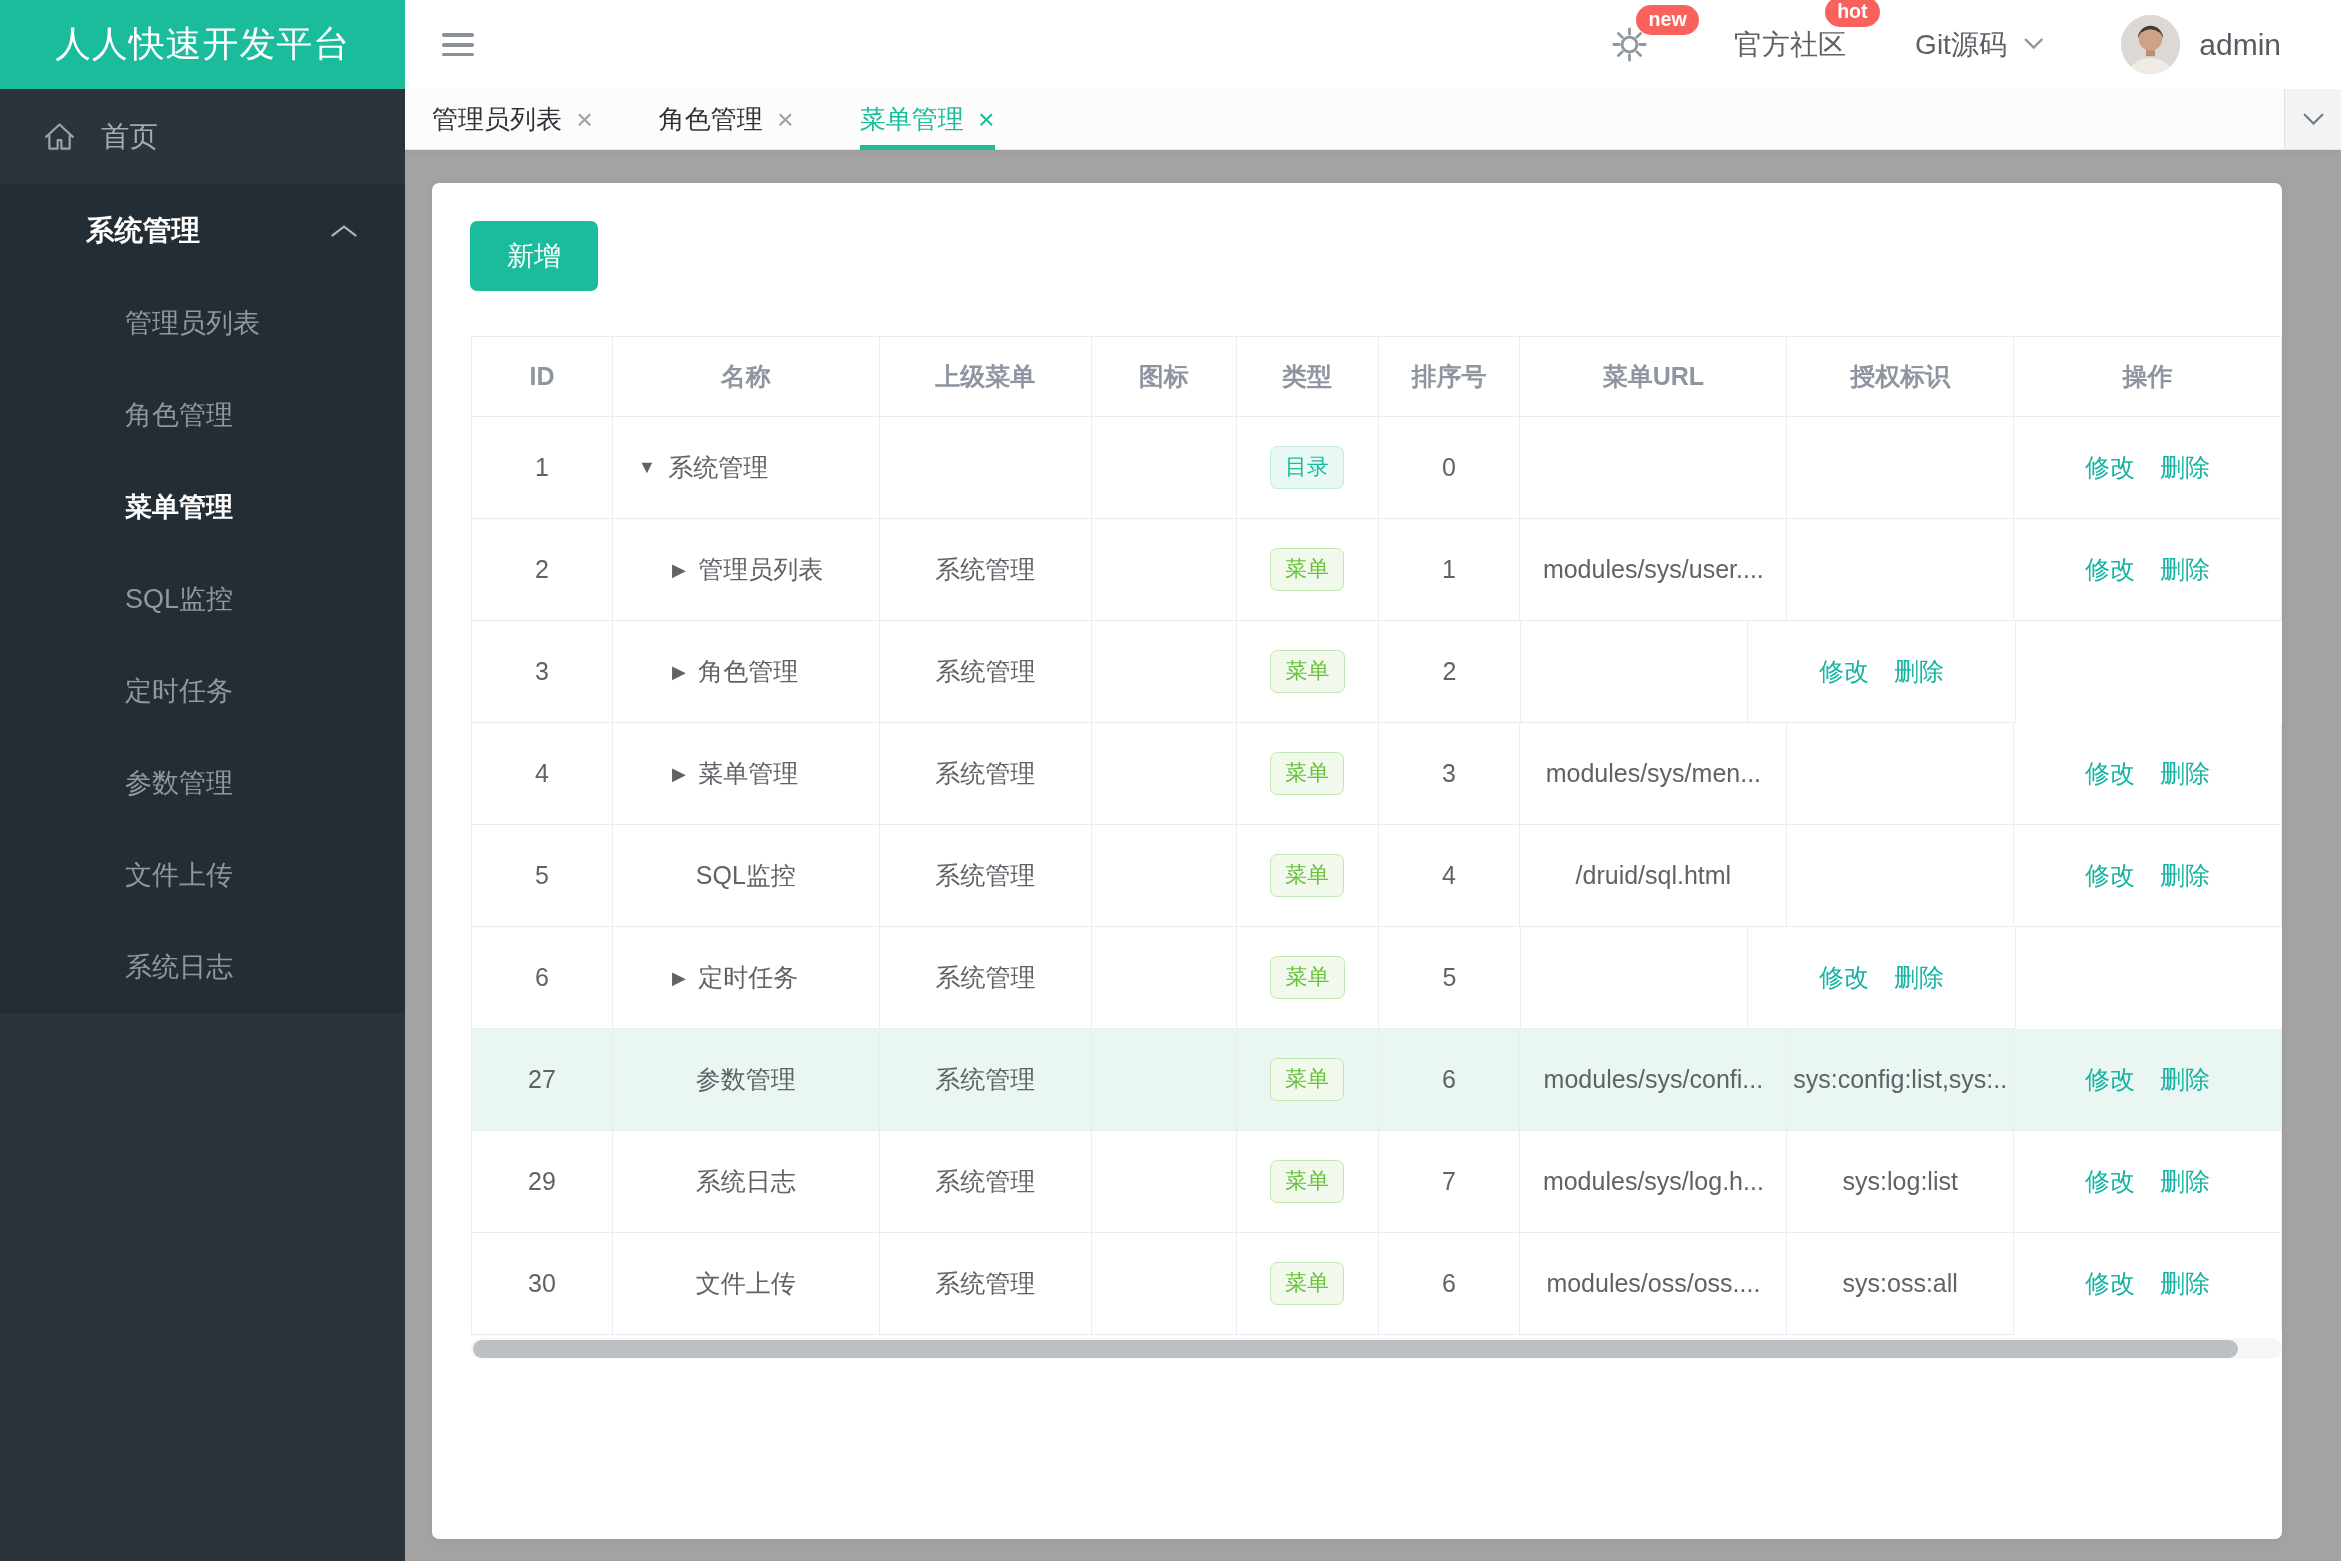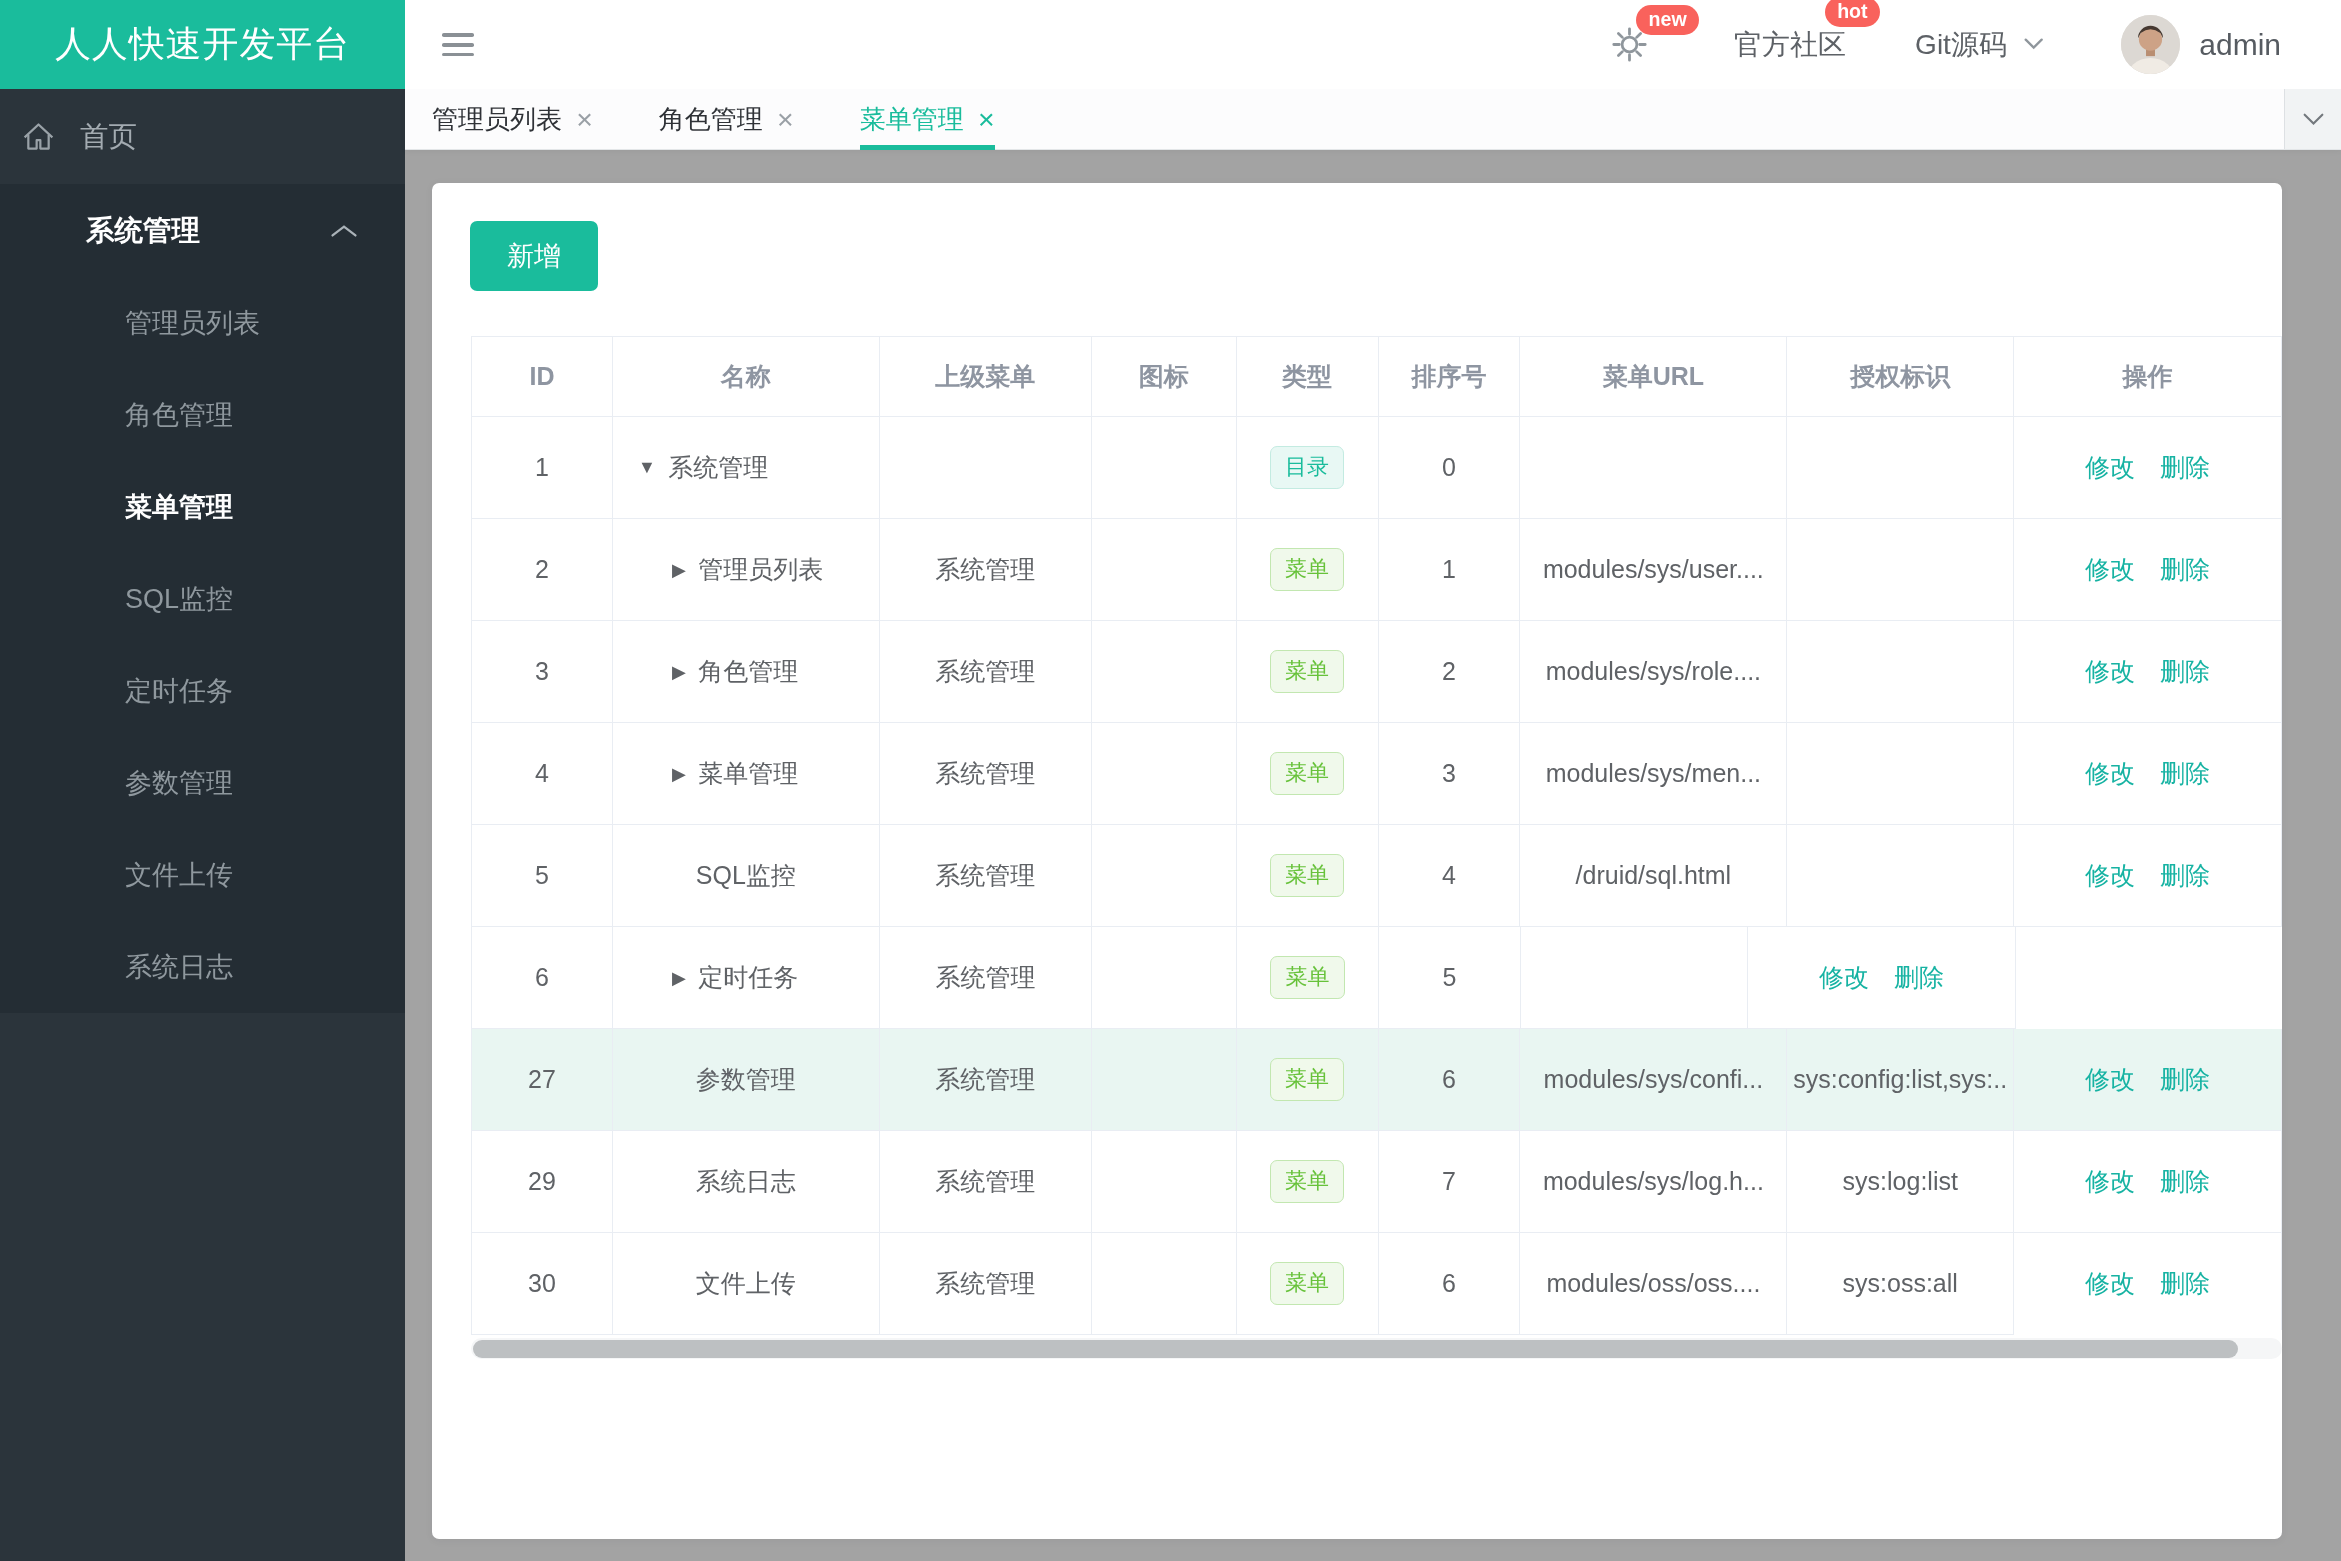--- a/index.html
+++ b/index.html
@@ -32,21 +32,21 @@
     font-size:26px; color:#2f3237; cursor:pointer; white-space:nowrap;}
   .tab .tclose{ margin-left:14.2px; color:#9aa0a6; font-size:28.5px; line-height:1;}
   .tab.active{ color:#1abc9c;}
   .tab.active .tclose{ color:#1abc9c;}
   .tab.active::after{ content:""; position:absolute; left:0; right:0; bottom:-0.9px; height:4.5px; background:#1abc9c;}
   .tab-overflow{ position:absolute; right:0; top:0; width:57px; height:60px; background:#f1f3f4;
     border-left:0.9px solid #dde0e3; display:flex; align-items:center; justify-content:center; cursor:pointer;}
 
   
   .sidebar{ position:absolute; left:0; top:89px; width:405px; bottom:0; background:#2b343b;}
-  .side-home{ height:95px; display:flex; align-items:center; padding-left:20px; gap:23px;
+  .side-home{ height:95px; display:flex; align-items:center; padding-left:41px; gap:23px;
     color:#a3abb1; font-size:28.5px; cursor:pointer;text-align:right;}
   .side-group{ background:#242d34;}
   .group-title{ height:93px; display:flex; align-items:center; justify-content:space-between;
     padding:0 46px 0 86px; color:#ffffff; font-size:28.5px; font-weight:bold; cursor:pointer;}
   .side-item{ height:92px; display:flex; align-items:center; padding-left:125px;
     font-size:27px; color:#8f989e; cursor:pointer;}
   .side-item.active{ color:#ffffff; font-weight:bold;}
 
   
   .content{ position:absolute; left:405px; top:150px; right:0; bottom:0; background:#a3a3a3;}
@@ -247,21 +247,20 @@
               <div class="cell c1 name-cell child">
                 <span class="arrow">▶</span>
                 <span>角色管理</span>
               </div>
               <div class="cell c2">系统管理</div>
               <div class="cell c3"></div>
               <div class="cell c4">
                 <span class="tag menu">菜单</span>
               </div>
               <div class="cell c5">2</div>
-              <div class="cell c6">modules/sys/role....</div>
               <div class="cell c7"></div>
               <div class="cell c8">
                 <span class="op-link">修改</span>
                 <span class="op-link">删除</span>
               </div>
             </div>
             <div class="trow">
               <div class="cell c0">4</div>
               <div class="cell c1 name-cell child">
                 <span class="arrow">▶</span>

